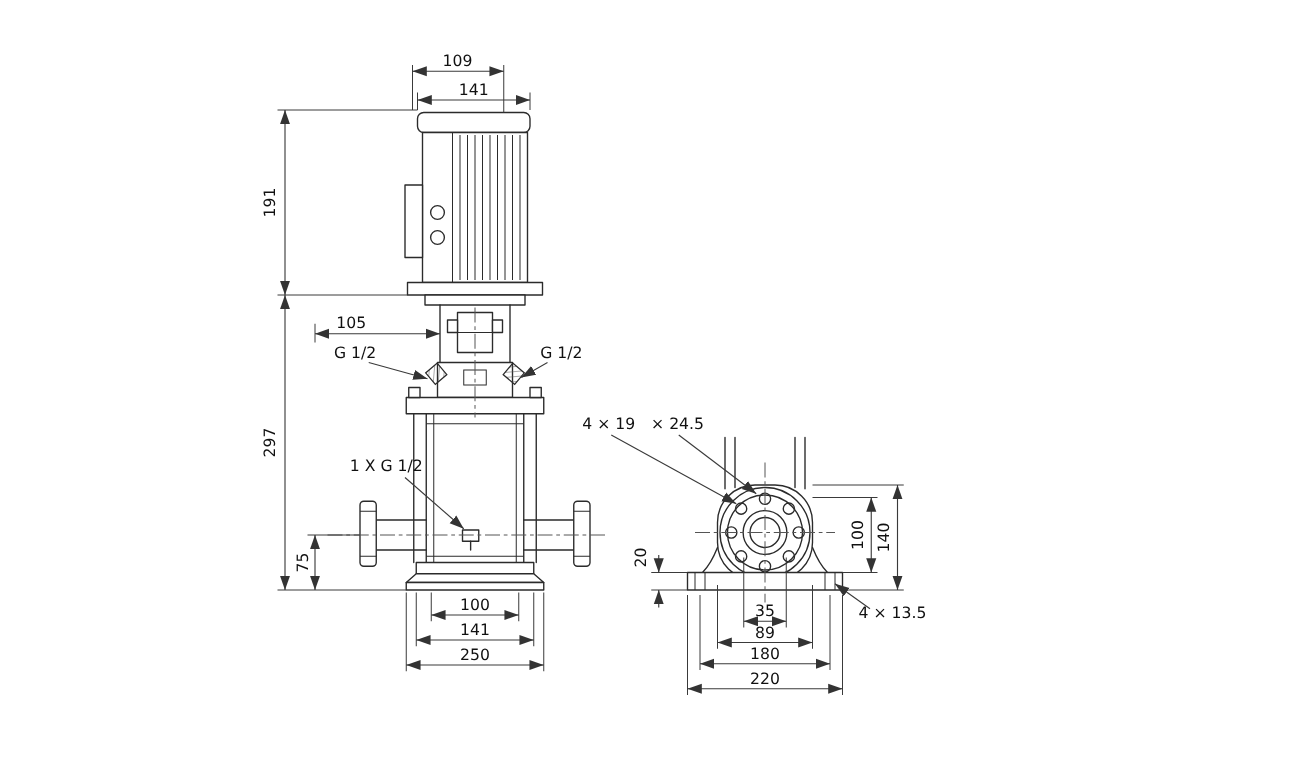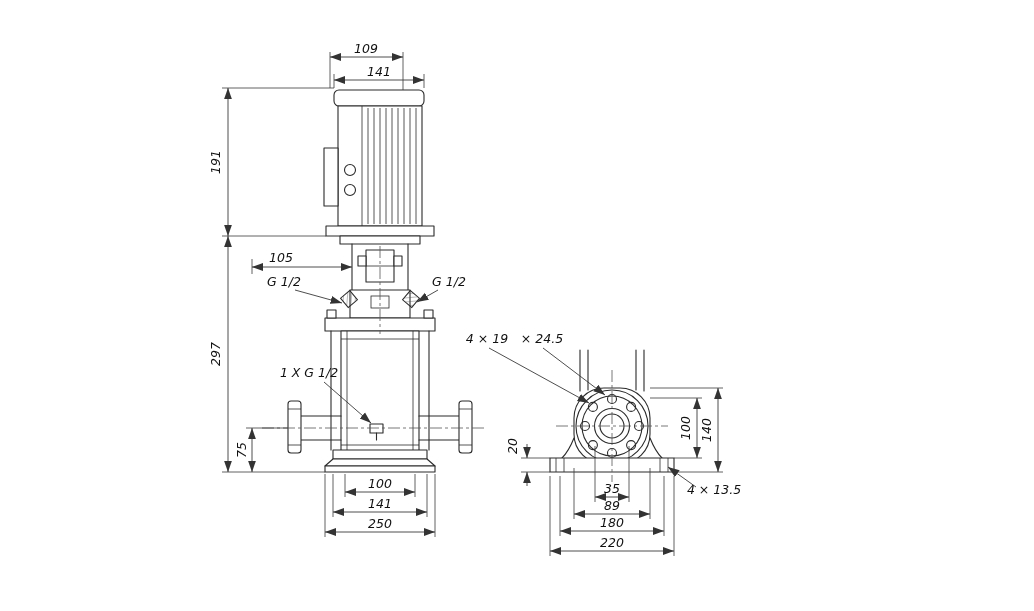--- a/index.html
+++ b/index.html
@@ -1,17 +1,17 @@
 <!DOCTYPE html>
 <html><head>
 <meta charset="utf-8">
 <style>
   html,body{margin:0;padding:0;background:#ffffff;}
   .stage{position:relative;width:938px;height:611px;background:#ffffff;overflow:hidden;
-         font-family:"DejaVu Sans",sans-serif;font-style:italic;}
+         font-family:"DejaVu Sans",sans-serif;}
   svg{display:block;}
   .geo{fill:none;stroke:#2b2b2b;stroke-width:1.1;stroke-linejoin:round;stroke-linecap:round;}
   .geof{fill:#ffffff;stroke:#2b2b2b;stroke-width:1.1;stroke-linejoin:round;}
   .thin{fill:none;stroke:#2b2b2b;stroke-width:0.8;}
   .dimline{fill:none;stroke:#3a3a3a;stroke-width:0.9;}
   .ext{fill:none;stroke:#3a3a3a;stroke-width:0.8;}
   .cl{fill:none;stroke:#555555;stroke-width:0.8;stroke-dasharray:12 3 3 3;}
   text.dim{font-size:12.5px;font-family:"DejaVu Sans",sans-serif;fill:#111111;text-anchor:middle;}
 </style>
 </head>

